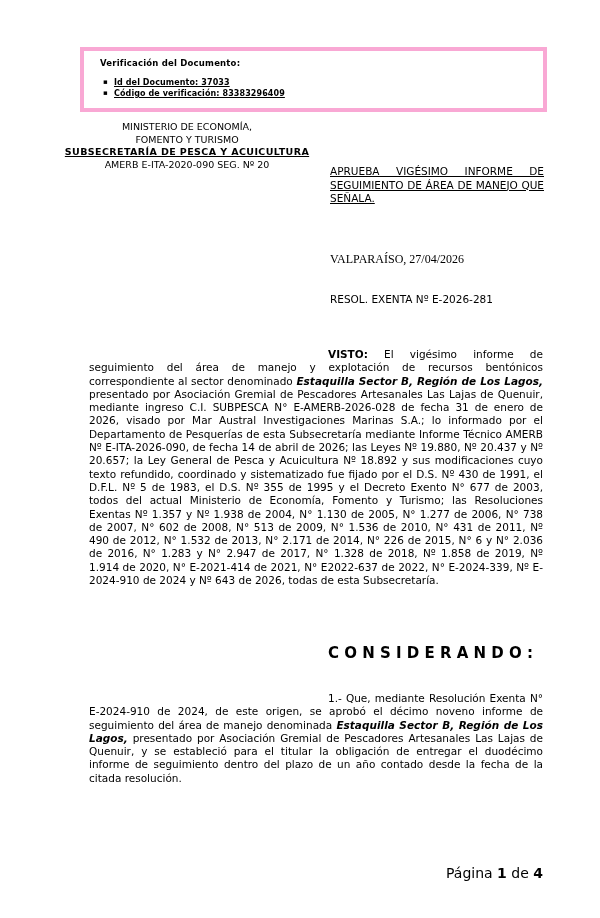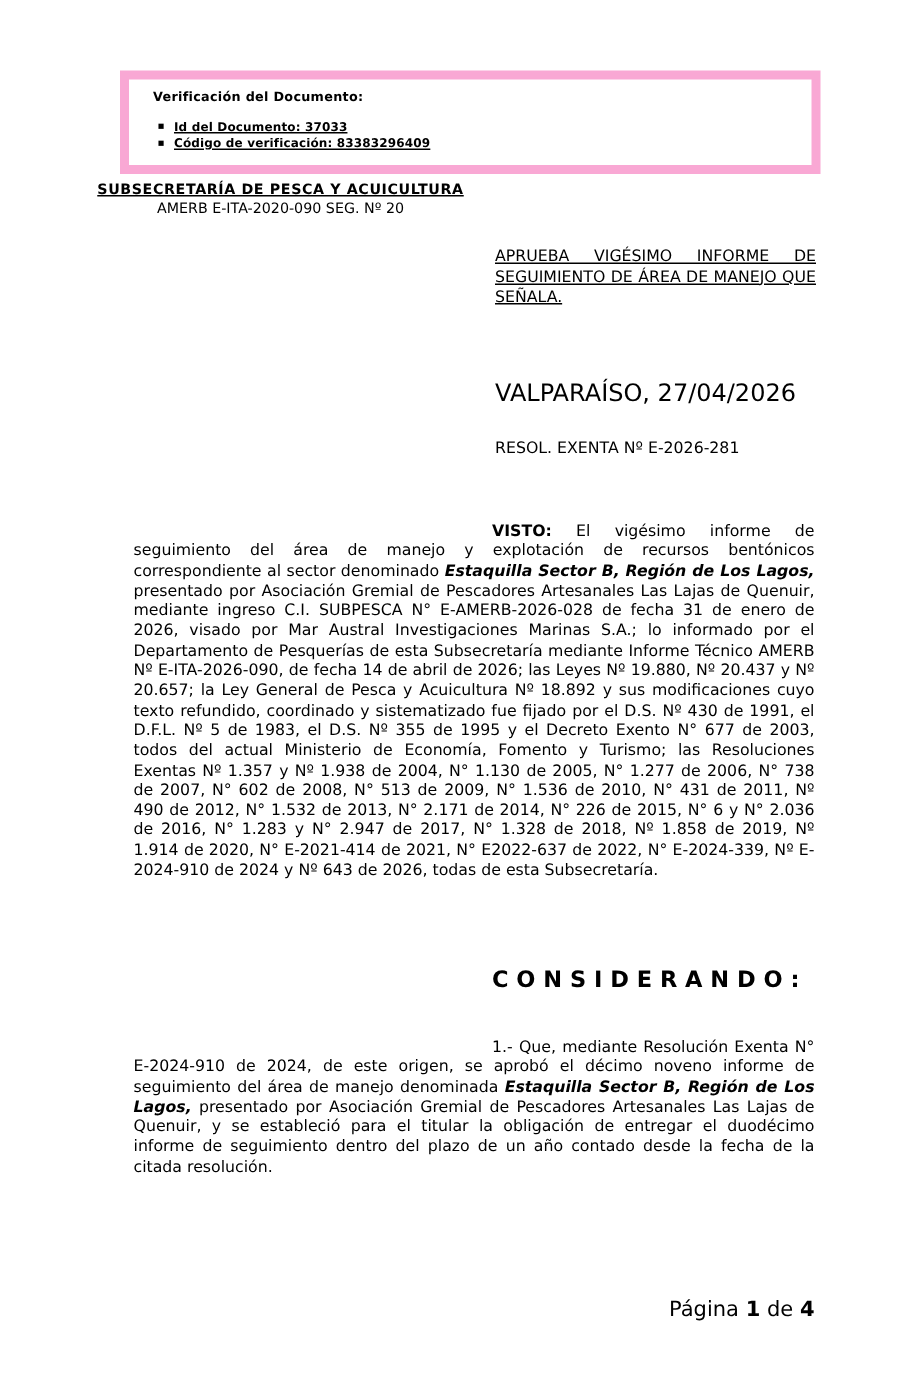--- a/index.html
+++ b/index.html
@@ -6,36 +6,36 @@
   body {
     width:600px; height:918px; background:#ffffff; position:relative;
     font-family:"DejaVu Sans","Liberation Sans",sans-serif; color:#000;
     overflow:hidden;
   }
   .page { position:absolute; inset:0; background:#fff; }
 
   
   .verify-box {
     position:absolute; left:80px; top:47px; width:467px; box-sizing:border-box;
-    border:6px solid #f9a8d4; padding:7px 10px 9px 16px; background:#fff;
+    border:4px solid #f9a8d4; padding:7px 10px 9px 16px; background:#fff;
   }
   .verify-title { font-size:8.5px; font-weight:bold; letter-spacing:0.2px; }
   .verify-list { margin:9px 0 0 0; padding:0 0 0 14px; list-style:none;text-decoration:underline; }
   .verify-list li { font-size:8px; font-weight:bold; line-height:11px; position:relative; letter-spacing:0.1px; }
   .verify-list li::before { content:"▪"; position:absolute; left:-11px; top:0; font-size:7px; }
 
   
   .letterhead { position:absolute; left:42px; top:121px; width:290px; text-align:center;
                 font-size:9.5px; line-height:12.7px; }
   .subsecretaria { font-weight:bold; text-decoration:underline; letter-spacing:0.4px;text-align:center; }
 
   
   .subject { position:absolute; left:330px; top:165px; width:214px;
              font-size:10.5px; line-height:13.5px; text-align:justify;text-decoration:underline; }
-  .place-date { position:absolute; left:330px; top:252px; font-size:16px; }
+  .place-date { position:absolute; left:330px; top:252px; font-size:12px;font-family:Liberation Serif, serif; }
   .resol-number { position:absolute; left:330px; top:293px; font-size:10.5px; }
 
   
   .body-par { position:absolute; left:89px; width:454px; margin:0;
               font-size:10.5px; line-height:13.3px; text-align:justify; }
   .visto-par { top:348px; text-indent:239px; }
   .considerando-heading { position:absolute; left:328px; top:644px; font-size:15px; font-weight:bold; }
   .item1-par { top:692px; text-indent:239px; }
 
   .b  { font-weight:bold; }
@@ -51,20 +51,22 @@
 
   <div class="verify-box">
     <div class="verify-title">Verificación del Documento:</div>
     <ul class="verify-list">
       <li>Id del Documento: 37033</li>
       <li>Código de verificación: 83383296409</li>
     </ul>
   </div>
 
   <div class="letterhead">
+    <div>MINISTERIO DE ECONOMÍA,</div>
+    <div>FOMENTO Y TURISMO</div>
     <div class="subsecretaria">SUBSECRETARÍA DE PESCA Y ACUICULTURA</div>
     <div>AMERB E-ITA-2020-090 SEG. Nº 20</div>
   </div>
 
   <div class="subject">APRUEBA VIGÉSIMO INFORME DE SEGUIMIENTO DE ÁREA DE MANEJO QUE SEÑALA.</div>
 
   <div class="place-date">VALPARAÍSO, 27/04/2026</div>
 
   <div class="resol-number">RESOL. EXENTA Nº E-2026-281</div>
 

